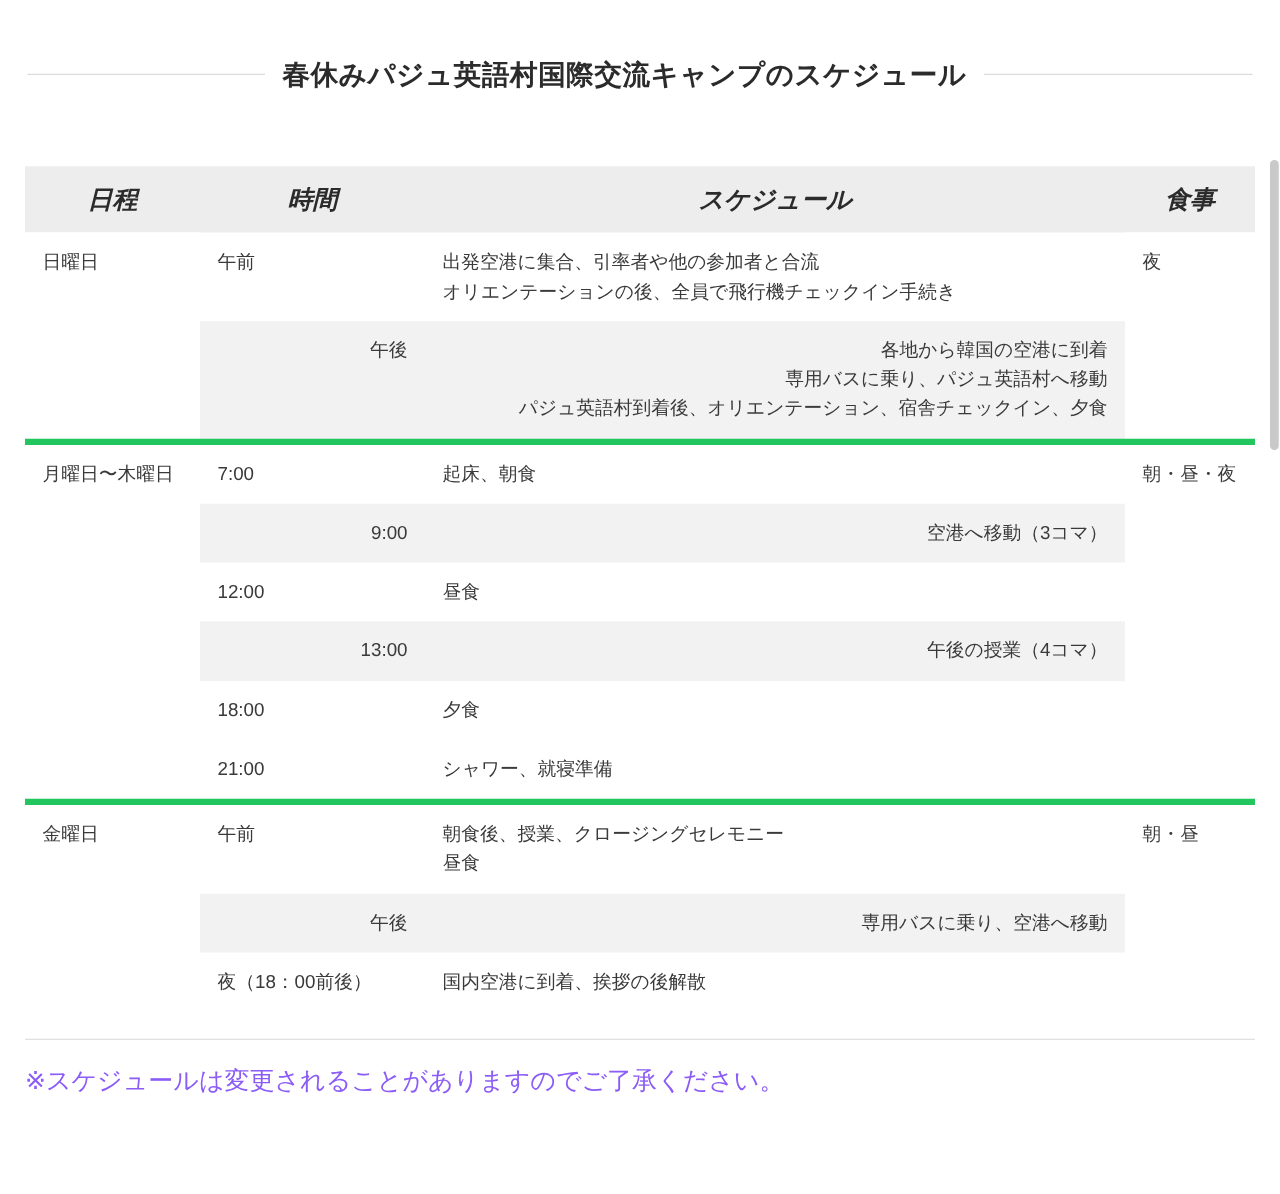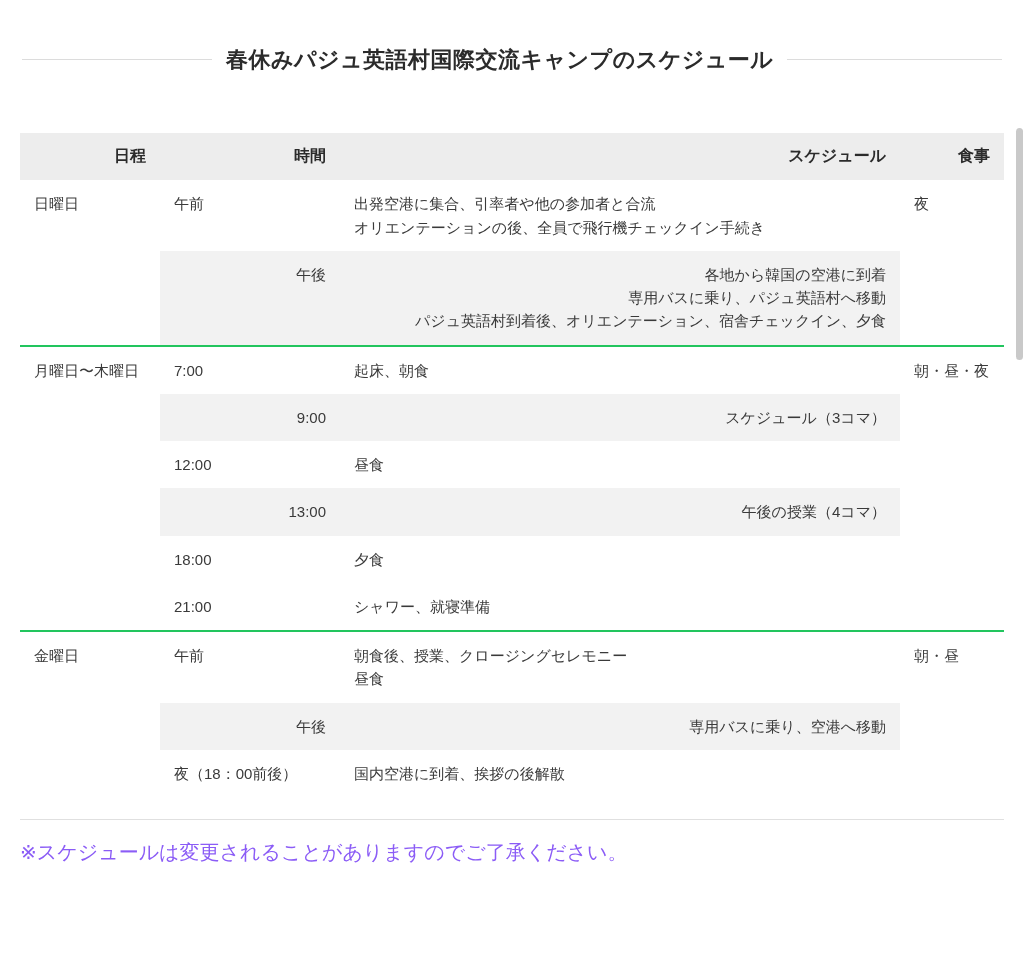--- a/index.html
+++ b/index.html
@@ -50,26 +50,27 @@
     margin-top: 44px;
   }
   table.schedule {
     border-collapse: collapse;
     width: 984px;
     table-layout: fixed;
     font-size: 15px;
   }
   table.schedule th {
     background: #ededed;
-    text-align: right;
+    text-align: center;
     font-weight: bold;
     color: #2b2b2b;
     padding: 13px 14px;
-    font-size: 16px;
+    font-size: 20px;
     border: none;
+    font-style: italic;
   }
   table.schedule td {
     padding: 12px 14px;
     vertical-align: top;
     line-height: 1.55;
     color: #3a3a3a;
     border: none;
   }
   col.c-date { width: 140px; }
   col.c-time { width: 180px; }
@@ -82,21 +83,21 @@
     text-align: right;
   }
 
   td.cell-date,
   td.cell-meal {
     background: #ffffff;
   }
 
   
   tr.group-start td {
-    border-top: 2px solid #22c55e;
+    border-top: 5px solid #22c55e;
   }
   tr.first-group td {
     border-top: none;
   }
 
   .cell-date { color: #3a3a3a; }
   .cell-meal { color: #3a3a3a; }
 
   .line { display: block; }
 
@@ -184,21 +185,21 @@
             <td class="cell-time">7:00</td>
             <td class="cell-sched">
               <span class="line">起床、朝食</span>
             </td>
             <td class="cell-meal">朝・昼・夜</td>
           </tr>
           <tr class="shade">
             <td class="cell-date"></td>
             <td class="cell-time">9:00</td>
             <td class="cell-sched">
-              <span class="line">スケジュール（3コマ）</span>
+              <span class="line">空港へ移動（3コマ）</span>
             </td>
             <td class="cell-meal"></td>
           </tr>
           <tr>
             <td class="cell-date"></td>
             <td class="cell-time">12:00</td>
             <td class="cell-sched">
               <span class="line">昼食</span>
             </td>
             <td class="cell-meal"></td>

